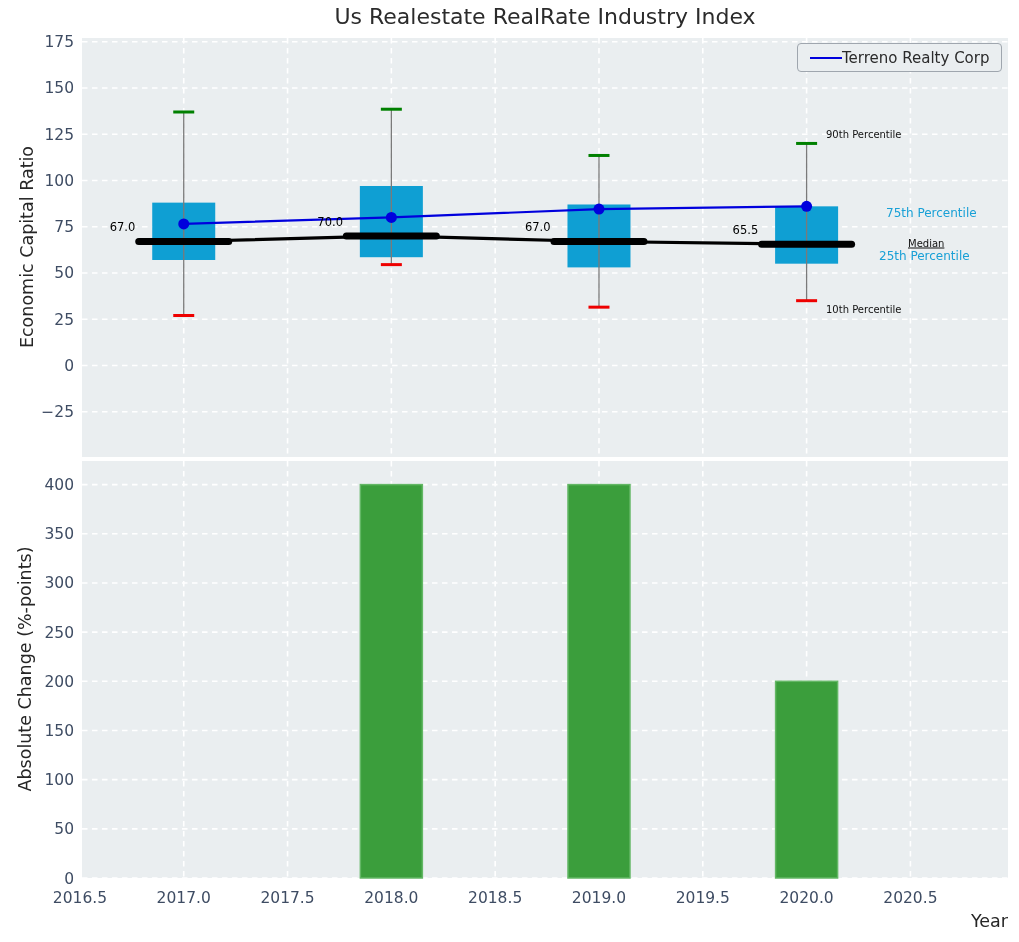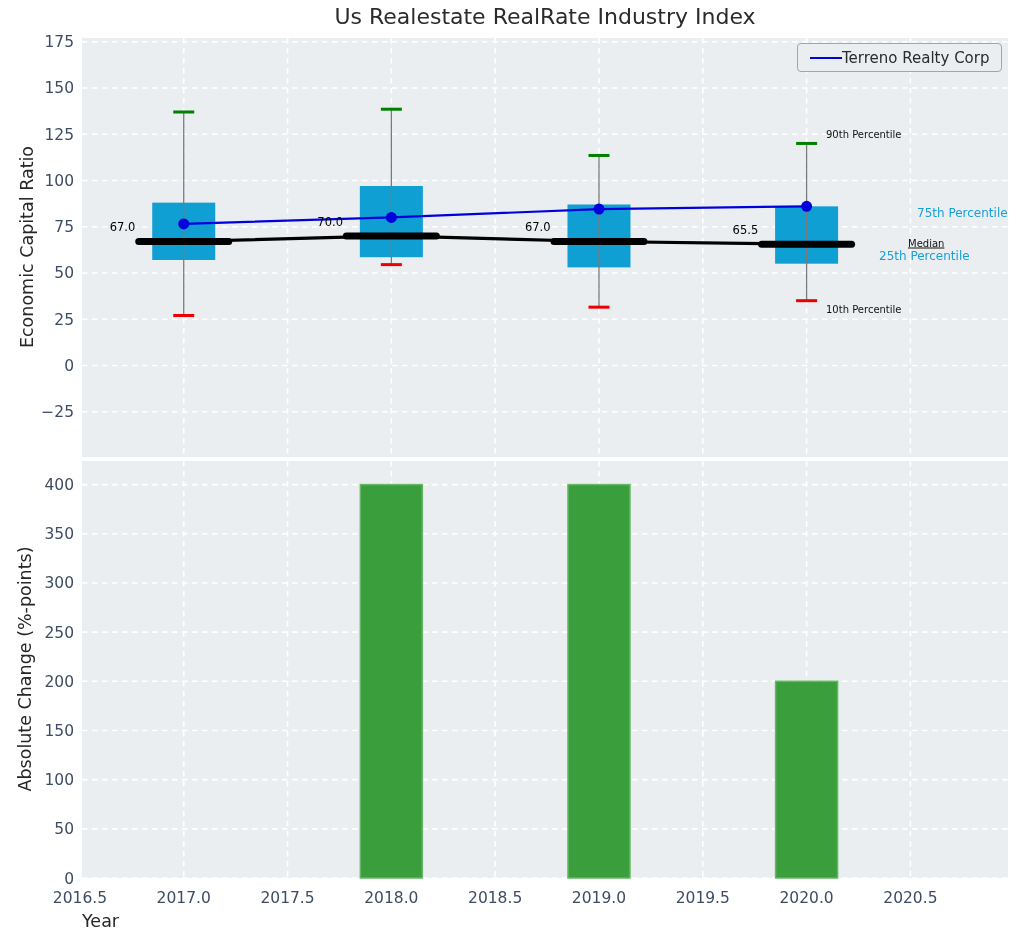--- a/index.html
+++ b/index.html
@@ -15,21 +15,21 @@
   svg.chart text { font-family:"DejaVu Sans","Liberation Sans",sans-serif; font-size:15.5px; fill:#3e4c63; }
   .fig-title {
     position:absolute; left:82px; top:4px; width:926px; text-align:center;
     font-size:22px; color:#2b2b2b;
   }
   .rot-label {
     position:absolute; transform:translate(-50%,-50%) rotate(-90deg);
     white-space:nowrap; font-size:17.5px; color:#262626;
   }
   .xlabel {
-    position:absolute; left:82px; top:911px; width:926px; text-align:left;
+    position:absolute; left:82px; top:911px; width:926px; text-align:right;
     font-size:17.5px; color:#262626;
   }
   .legend {
     position:absolute; left:797px; top:43px; height:29px; box-sizing:border-box;
     display:flex; align-items:center; gap:0; padding:0 12px;
     border:1px solid #9fa6ae; border-radius:4px; background:#eaeef0;
     font-size:15px; color:#2b2b2b; white-space:nowrap;
   }
   .legend-line { display:inline-block; width:32px; height:0; border-top:2.5px solid #0000dd; }
   .ann { position:absolute; transform:translateY(-50%); white-space:nowrap; }
@@ -142,21 +142,21 @@
   <div class="rot-label" style="left:27px; top:247px;">Economic Capital Ratio</div>
   <div class="rot-label" style="left:25px; top:669px;">Absolute Change (%-points)</div>
   <div class="xlabel">Year</div>
 
   <div class="legend">
     <span class="legend-line"></span>
     <span>Terreno Realty Corp</span>
   </div>
 
   <div class="ann ann-big" style="left:826px; top:134px;">90th Percentile</div>
-  <div class="ann ann-small" style="left:917px; top:213px;">75th Percentile</div>
+  <div class="ann ann-small" style="left:886px; top:213px;">75th Percentile</div>
   <div class="ann ann-big" style="left:908px; top:243px;text-decoration:underline;">Median</div>
   <div class="ann ann-small" style="left:879px; top:256px;">25th Percentile</div>
   <div class="ann ann-big" style="left:826px; top:309px;">10th Percentile</div>
 <div class="median-val" style="left: 109.735px; top: 220.488px;">67.0</div>
     <div class="median-val" style="left: 317.359px; top: 214.938px;">70.0</div>
     <div class="median-val" style="left: 524.982px; top: 220.488px;">67.0</div>
     <div class="median-val" style="left: 732.605px; top: 223.263px;">65.5</div>
   </div>
 
 </body></html>

